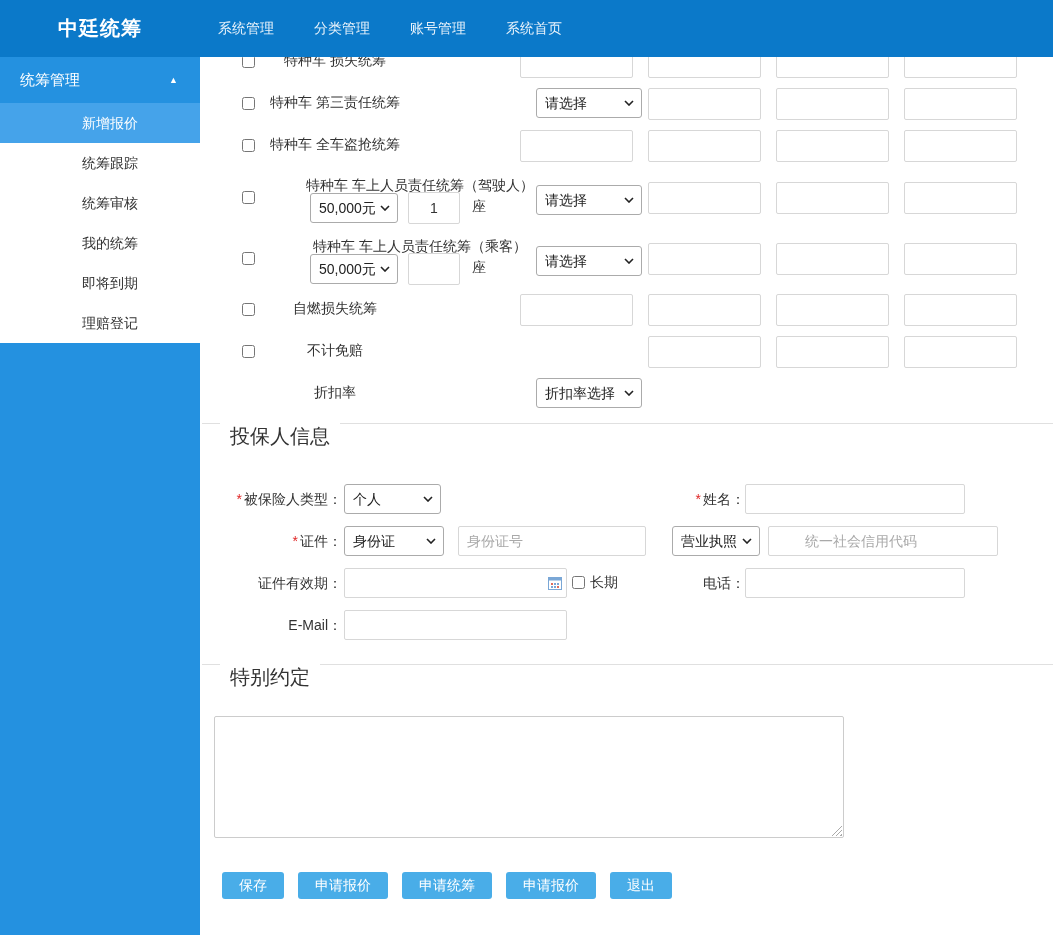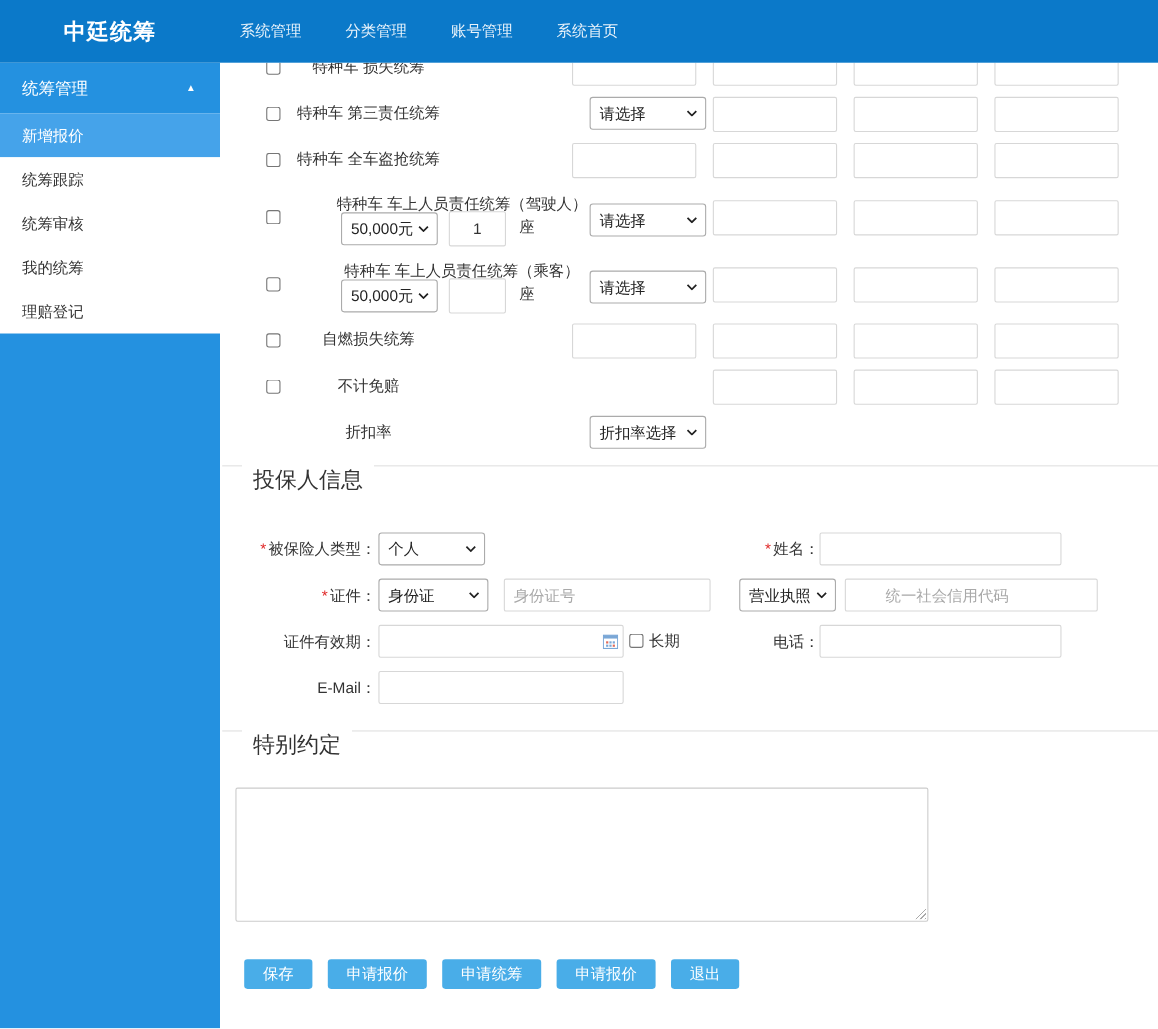--- a/index.html
+++ b/index.html
@@ -11,21 +11,21 @@
   .header { position:absolute; top:0; left:0; width:1053px; height:57px; background:#0b79c9; z-index:10; display:flex; align-items:center; }
   .logo { width:200px; text-align:center; color:#fff; font-size:20px; font-weight:bold; letter-spacing:1px; }
   .topnav { display:flex; gap:40px; margin-left:18px; }
   .topnav .nav-item { color:#e9f3fb; font-size:14px; cursor:pointer; }
 
   
   .sidebar { position:absolute; top:57px; left:0; width:200px; height:878px; background:#2491e0; z-index:5; }
   .side-group { height:46px; display:flex; align-items:center; justify-content:space-between; padding:0 22px 0 20px; color:#fff; font-size:15px; cursor:pointer; }
   .side-group .arrow { font-size:9px; color:#fff; }
   .side-sub { background:#fff; }
-  .side-item { height:40px; line-height:40px; padding-left:20px; font-size:14px; color:#333; cursor:pointer; background:#fff; }
+  .side-item { height:40px; line-height:40px; padding-left:20px; font-size:14px; color:#333; cursor:pointer; background:#fff;text-align:center; }
   .side-item.active { background:#45a3ea; color:#fff; }
 
   
   .main { position:absolute; top:57px; left:200px; width:853px; height:878px; overflow:hidden; background:#fff; }
 
   
   .cov-row { position:relative; height:42px; }
   .cov-row.tall { height:61px; }
   .cov-row.first { margin-top:-16px;text-decoration:underline; }
   .cb { position:absolute; left:42px; width:13px; height:13px; }
@@ -105,20 +105,21 @@
   <div class="sidebar">
     <div class="side-group">
       <span>统筹管理</span>
       <span class="arrow">▲</span>
     </div>
     <div class="side-sub">
       <div class="side-item active">新增报价</div>
       <div class="side-item">统筹跟踪</div>
       <div class="side-item">统筹审核</div>
       <div class="side-item">我的统筹</div>
+      <div class="side-item">即将到期</div>
       <div class="side-item">理赔登记</div>
     </div>
   </div>
 
   <div class="main">
 
     <div class="cov-row first">
       <input type="checkbox" class="cb" style="">
       <div class="cov-label">特种车 损失统筹</div>
       <input class="txt in1" style="">

